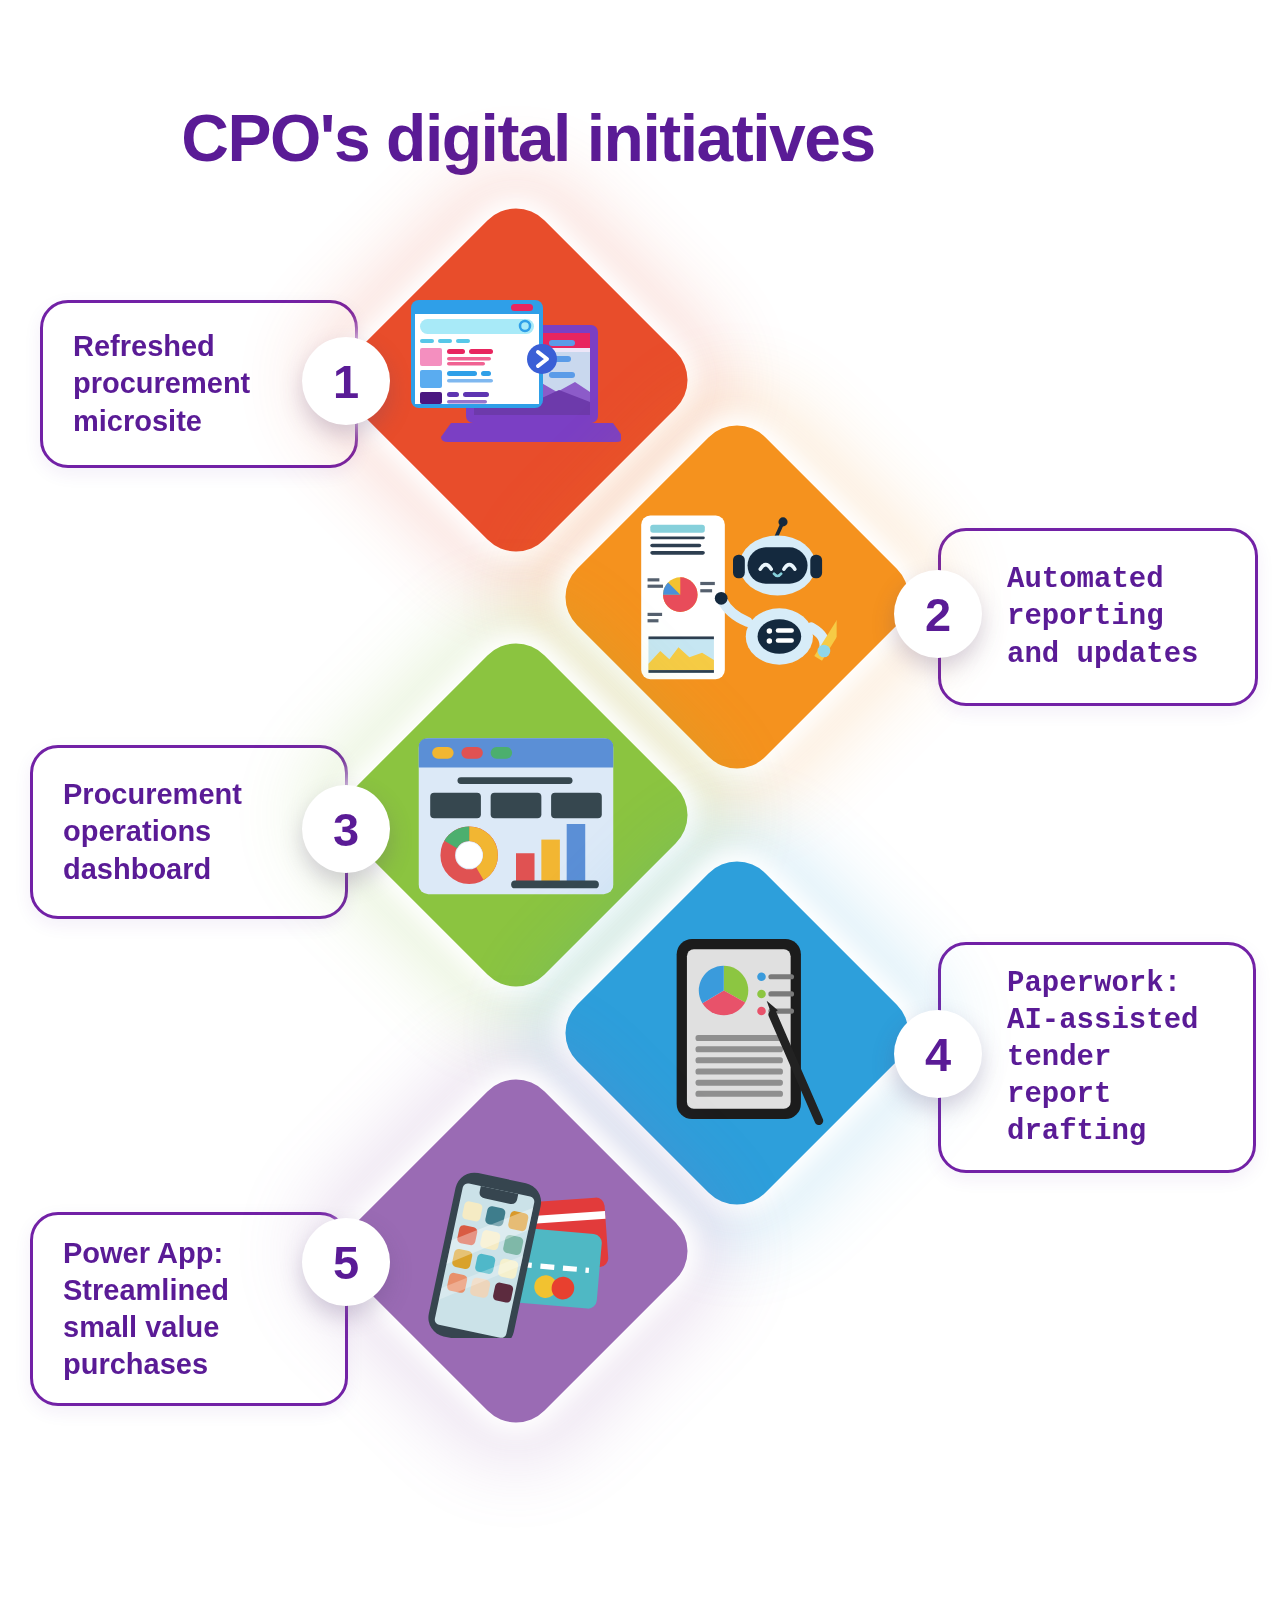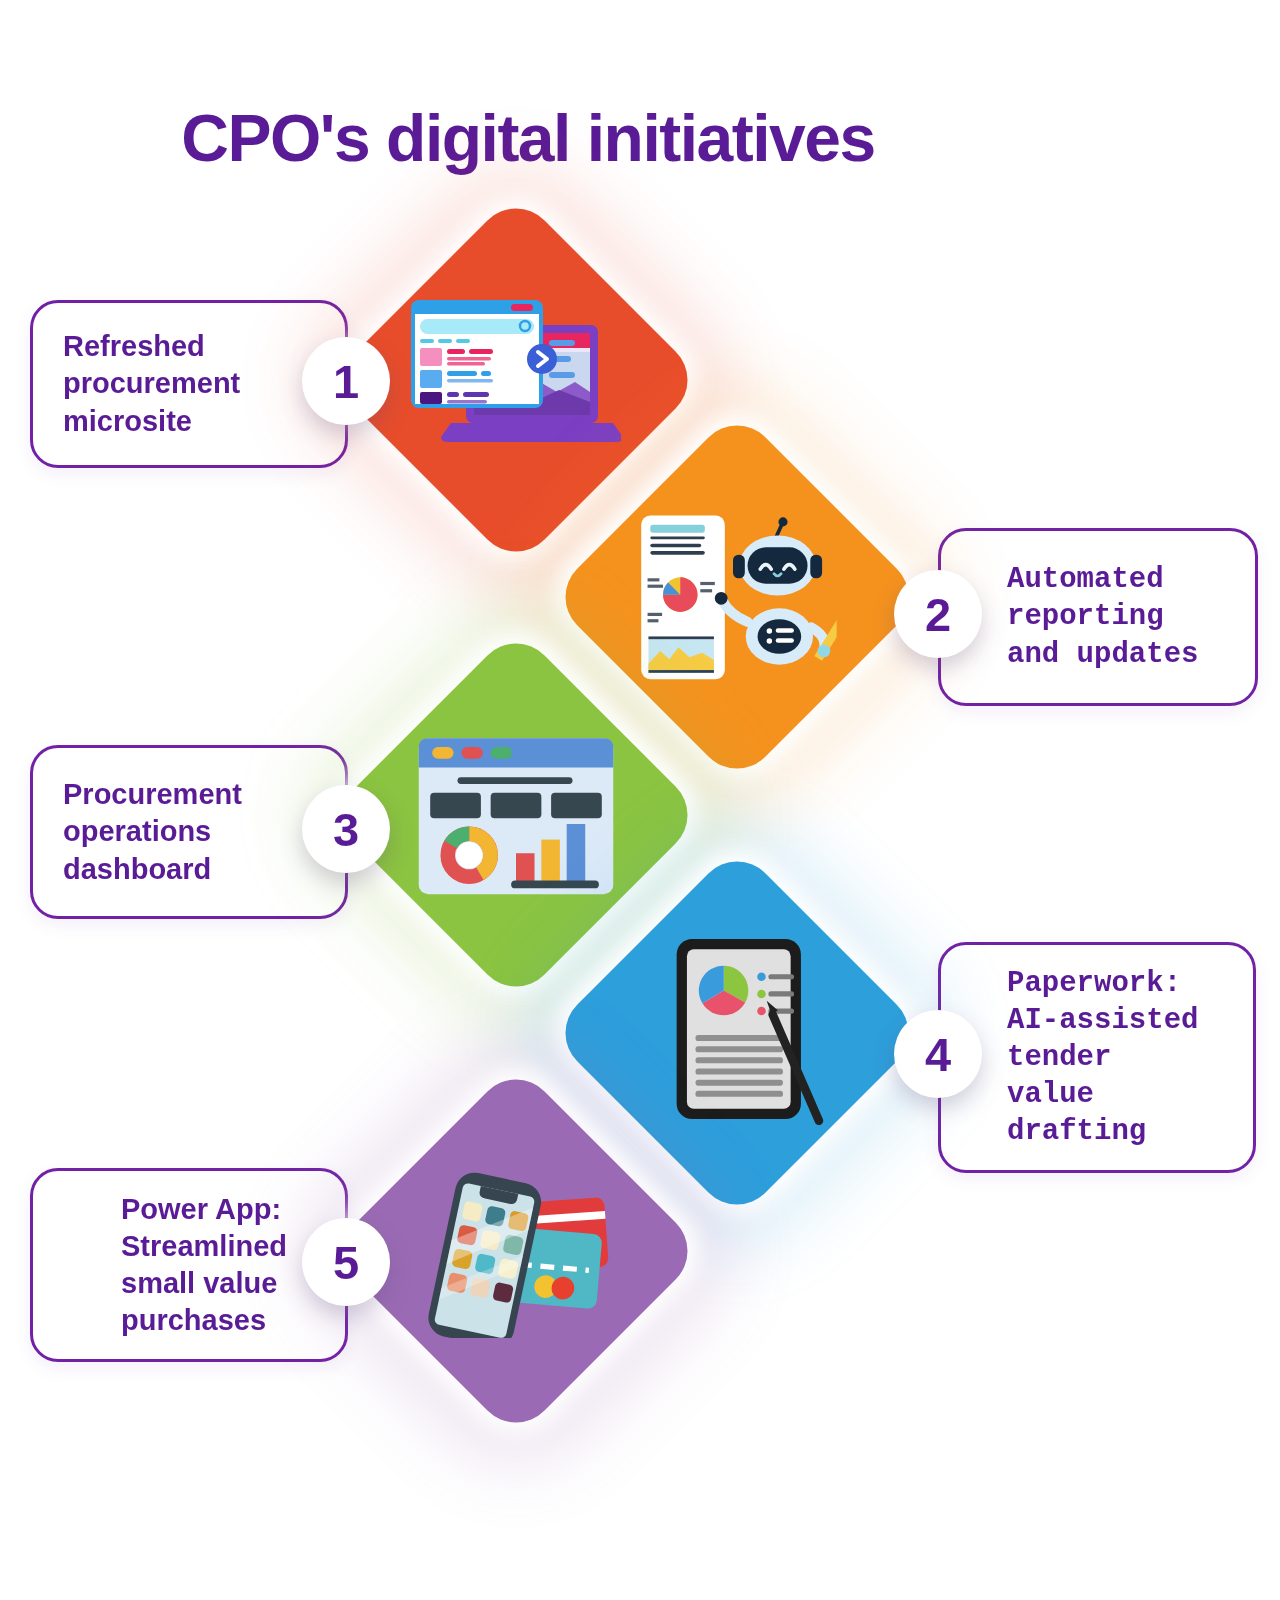--- a/index.html
+++ b/index.html
@@ -51,21 +51,21 @@
   }
   .num-circle span{
     color:#5A1B96;font-size:47px;font-weight:bold;
   }
 </style>
 </head>
 <body>
 
 <h1 class="title">CPO's digital initiatives</h1>
 
-<div class="label-box pad-left" style="left:30px;top:300px;width:312px;height:162px;">
+<div class="label-box pad-left" style="left:40px;top:300px;width:312px;height:162px;">
   <div class="label-text">Refreshed
 procurement
 microsite</div>
 </div>
 <div class="diamond d1" style="left: 383px; top: 247px; background-color: rgb(232, 77, 43);">
   <div class="icon-wrap">
     <svg width="210" height="160" viewBox="0 0 210 160">
 
       <rect x="55" y="25" width="132" height="98" rx="7" fill="#7B3FC4"></rect>
       <rect x="63" y="33" width="116" height="82" rx="3" fill="#EDE6F8"></rect>
@@ -211,21 +211,21 @@
   </div>
 </div>
 <div class="num-circle" style="left:302px;top:785px;">
   <span>3</span>
 </div>
 
 <div class="label-box pad-right" style="left:938px;top:942px;width:312px;height:225px;">
   <div class="label-text">Paperwork:
 AI-assisted
 tender
-value
+report
 drafting</div>
 </div>
 <div class="diamond d4" style="left: 604px; top: 900px; background-color: rgb(45, 159, 219);">
   <div class="icon-wrap">
     <svg width="180" height="189" viewBox="0 0 210 220">
       <rect x="35" y="0" width="145" height="210" rx="18" fill="#1C1C1C"></rect>
       <rect x="47" y="12" width="121" height="186" rx="8" fill="#E0E0E0"></rect>
 
       <path d="M90 60 L90 31 A29 29 0 0 1 115 74 Z" fill="#8CC641"></path>
       <path d="M90 60 L115 74 A29 29 0 0 1 65 75 Z" fill="#E8526A"></path>
@@ -247,21 +247,21 @@
 
       <path d="M146 89 L140 72 L153 83 Z" fill="#222222"></path>
       <path d="M147 88 L201 212" stroke="#222222" stroke-width="10" stroke-linecap="round"></path>
     </svg>
   </div>
 </div>
 <div class="num-circle" style="left:894px;top:1010px;">
   <span>4</span>
 </div>
 
-<div class="label-box pad-left" style="left:30px;top:1168px;width:312px;height:188px;justify-content:center;">
+<div class="label-box pad-left" style="left:30px;top:1212px;width:312px;height:188px;">
   <div class="label-text">Power App:
 Streamlined
 small value
 purchases</div>
 </div>
 <div class="diamond d5" style="left: 383px; top: 1118px; background-color: rgb(154, 107, 180);">
   <div class="icon-wrap">
     <svg width="200" height="174" viewBox="0 0 230 200">
 
       <g transform="rotate(-4 160 95)">

